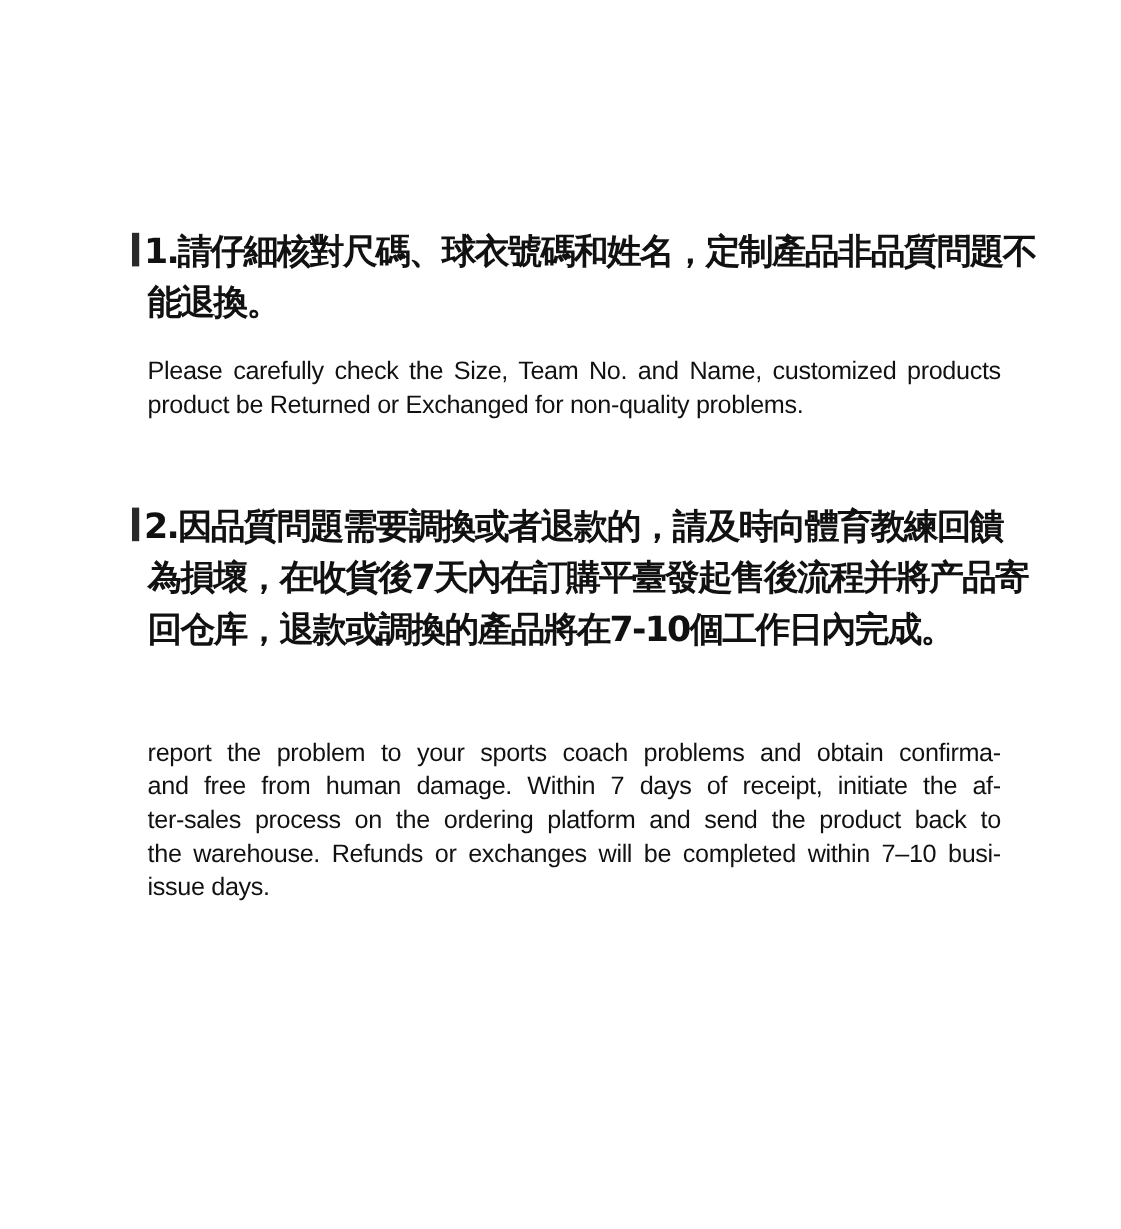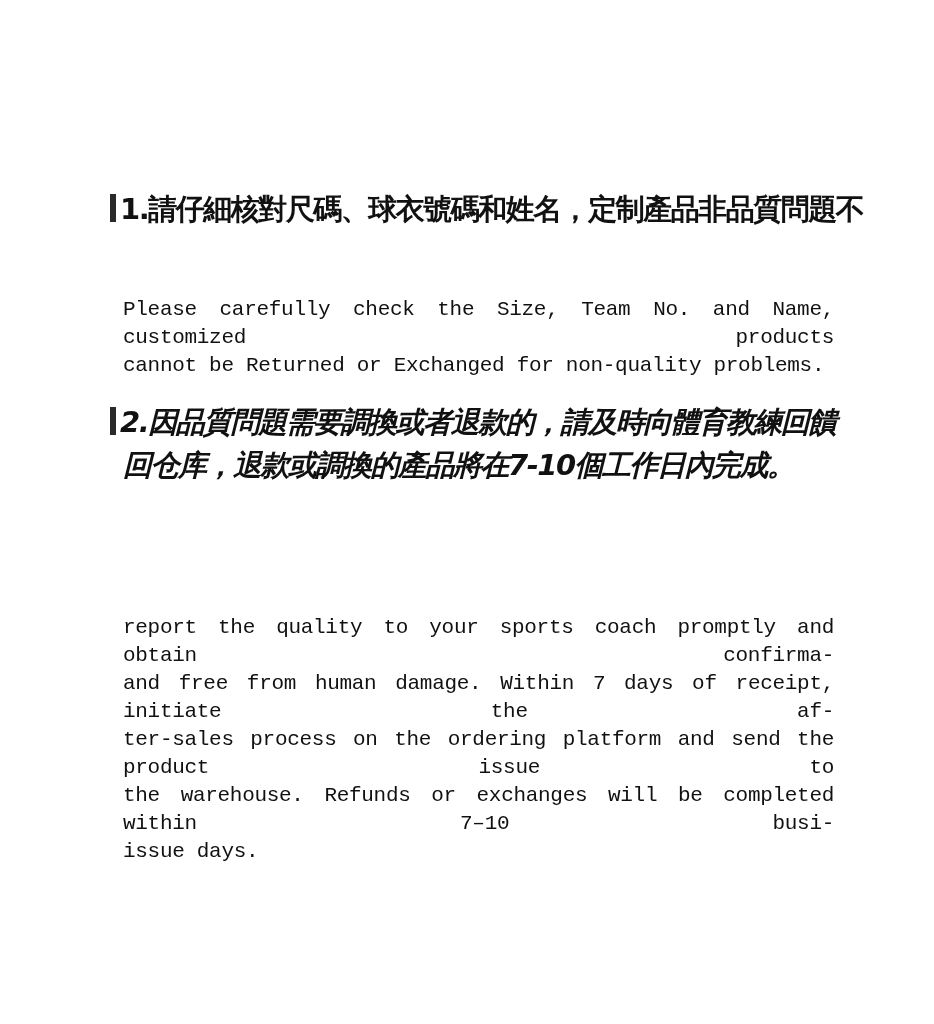--- a/index.html
+++ b/index.html
@@ -33,24 +33,24 @@
   .zh-line.first { margin-left: -13px; }
   .accent-bar {
     display: inline-block;
     width: 6px;
     height: 28px;
     background: #2a2a2a;
     margin-right: 4px;
     vertical-align: -3px;
   }
   #sec1-zh { top: 188px; }
-  #sec2-zh { top: 401px; font-style: italic; }
+  #sec2-zh { top: 417px; }
   
   .en-para {
-    font-family: Liberation Mono, monospace;
+    font-family: Liberation Sans, sans-serif;
     font-weight: 400;
     font-size: 21px;
     line-height: 28px;
     letter-spacing: -0.3px;
     color: #111111;
     margin: 0;
   }
   .en-line { display: block; }
   .en-line.j {
     text-align: justify;
@@ -59,33 +59,35 @@
   #sec1-en { top: 296px; }
   #sec2-en { top: 614px; }
 </style>
 </head>
 <body>
 
 <div id="canvas">
 
   <h2 id="sec1-zh" class="block zh-heading">
     <div class="zh-line first"><span class="accent-bar"></span><span>1.請仔細核對尺碼、球衣號碼和姓名，定制產品非品質問題不</span></div>
+    <div class="zh-line">能退換。</div>
   </h2>
 
   <p id="sec1-en" class="block en-para">
     <span class="en-line j">Please carefully check the Size, Team No. and Name, customized products</span>
-    <span class="en-line">cannot be Returned or Exchanged for non-quality problems.</span>
+    <span class="en-line">product be Returned or Exchanged for non-quality problems.</span>
   </p>
 
   <h2 id="sec2-zh" class="block zh-heading">
     <div class="zh-line first"><span class="accent-bar"></span><span>2.因品質問題需要調換或者退款的，請及時向體育教練回饋</span></div>
+    <div class="zh-line">為損壞，在收貨後7天內在訂購平臺發起售後流程并將产品寄</div>
     <div class="zh-line">回仓库，退款或調換的產品將在7-10個工作日內完成。</div>
   </h2>
 
   <p id="sec2-en" class="block en-para">
-    <span class="en-line j">report the quality to your sports coach promptly and obtain confirma-</span>
+    <span class="en-line j">report the problem to your sports coach problems and obtain confirma-</span>
     <span class="en-line j">and free from human damage. Within 7 days of receipt, initiate the af-</span>
-    <span class="en-line j">ter-sales process on the ordering platform and send the product issue to</span>
+    <span class="en-line j">ter-sales process on the ordering platform and send the product back to</span>
     <span class="en-line j">the warehouse. Refunds or exchanges will be completed within 7–10 busi-</span>
     <span class="en-line">issue days.</span>
   </p>
 
 </div>
 
 </body></html>

